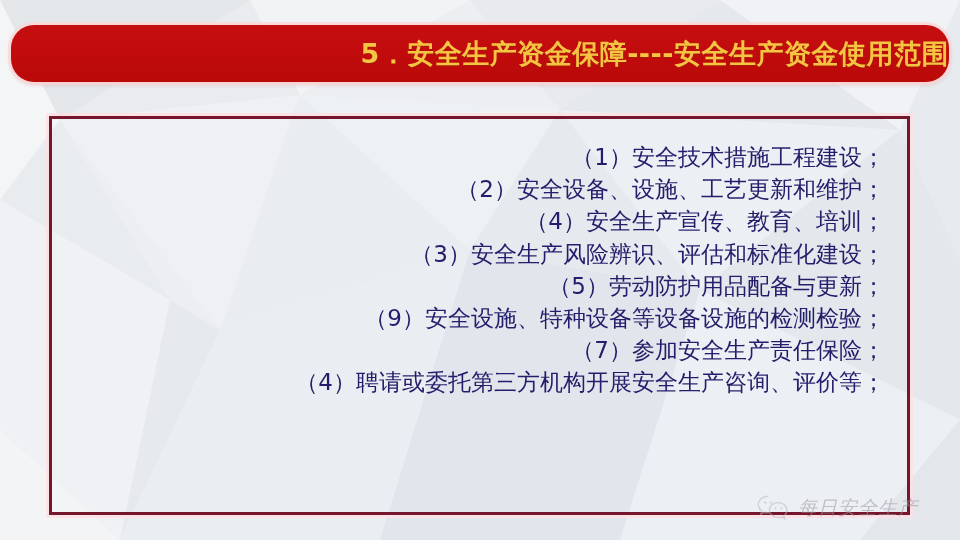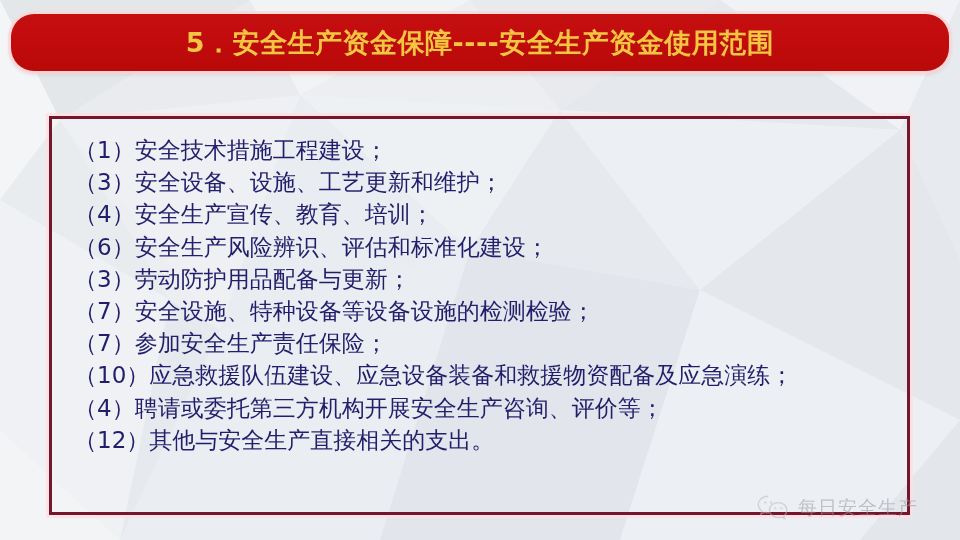--- a/index.html
+++ b/index.html
@@ -27,30 +27,30 @@
     position: absolute;
     inset: 0;
     width: 960px;
     height: 540px;
   }
 
   
   #title-bar {
     position: absolute;
     left: 11px;
-    top: 14px;
+    top: 25px;
     width: 938px;
     height: 57px;
     border-radius: 23px;
     background: linear-gradient(180deg, #c40f10 0%, #c20b0c 45%, #b90909 100%);
     box-shadow: 0 0 0 3px rgba(255, 214, 214, 0.75),
                 0 2px 5px rgba(120, 20, 20, 0.22);
     display: flex;
     align-items: center;
-    justify-content: center;
+    justify-content: flex-end;
   }
   #title-text {
     color: #f6c443;
     font-size: 27px;
     font-weight: bold;
     letter-spacing: 0.5px;
     white-space: nowrap;
     text-shadow: 0 1px 0 rgba(120, 60, 0, 0.35);
     font-family: "DejaVu Sans", "Liberation Sans", sans-serif;
   }
@@ -66,23 +66,24 @@
     border: 3px solid #76162c;
     background: transparent;
     box-shadow: 0 0 0 3px rgba(255, 222, 226, 0.82);
   }
 
   #item-list {
     position: absolute;
     left: 13px;
     top: 6px;
     right: 6px;
-    margin: 9px;
+    margin: 16px;
     padding: 0;
     list-style: none;
+    text-align: right;
   }
   .item-line {
     color: #231e6b;
     font-size: 23px;
     line-height: 32.2px;
     white-space: nowrap;
     font-family: "DejaVu Sans", "Liberation Sans", sans-serif;
     font-weight: normal;
   }
 
@@ -98,20 +99,21 @@
     pointer-events: none;
   }
   #wechat-icon {
     display: block;
   }
   #watermark-text {
     color: #9a9aa2;
     font-size: 19px;
     letter-spacing: 1px;
     font-family: "DejaVu Sans", "Liberation Sans", sans-serif;
+    font-style: italic;
   }
 </style>
 </head>
 <body>
 
 <div id="slide">
 
   <svg id="bg-poly" viewBox="0 0 960 540" preserveAspectRatio="none">
     <rect x="0" y="0" width="960" height="540" fill="#eceef1"></rect>
     <polygon points="0,0 250,0 60,120" fill="#e4e7ea"></polygon>
@@ -138,29 +140,27 @@
     <polygon points="0,430 120,540 0,540" fill="#f2f4f6"></polygon>
   </svg>
 
   <div id="title-bar">
     <div id="title-text">5．安全生产资金保障----安全生产资金使用范围</div>
   </div>
 
   <div id="content-box">
     <ul id="item-list">
       <li class="item-line">（1）安全技术措施工程建设；</li>
-      <li class="item-line">（3）安全设备、设施、工艺更新和维护；</li>
+      <li class="item-line">（2）安全设备、设施、工艺更新和维护；</li>
       <li class="item-line">（4）安全生产宣传、教育、培训；</li>
-      <li class="item-line">（6）安全生产风险辨识、评估和标准化建设；</li>
-      <li class="item-line">（3）劳动防护用品配备与更新；</li>
-      <li class="item-line">（7）安全设施、特种设备等设备设施的检测检验；</li>
+      <li class="item-line">（3）安全生产风险辨识、评估和标准化建设；</li>
+      <li class="item-line">（5）劳动防护用品配备与更新；</li>
+      <li class="item-line">（9）安全设施、特种设备等设备设施的检测检验；</li>
       <li class="item-line">（7）参加安全生产责任保险；</li>
-      <li class="item-line">（10）应急救援队伍建设、应急设备装备和救援物资配备及应急演练；</li>
       <li class="item-line">（4）聘请或委托第三方机构开展安全生产咨询、评价等；</li>
-      <li class="item-line">（12）其他与安全生产直接相关的支出。</li>
     </ul>
   </div>
 
   <div id="watermark">
     <svg id="wechat-icon" width="34" height="28" viewBox="0 0 34 28">
       <g fill="none" stroke="#b9bac2" stroke-width="1.4">
         <path d="M12.2 2.2C6.6 2.2 2.2 6 2.2 10.6c0 2.6 1.4 4.9 3.7 6.4l-1 3.1 3.6-1.8c1.1.3 2.3.5 3.7.5.4 0 .8 0 1.2-.1"></path>
         <path d="M22.4 8.6c-5 0-9 3.4-9 7.5s4 7.5 9 7.5c1.1 0 2.1-.2 3.1-.5l3.2 1.6-.9-2.7c1.9-1.4 3.1-3.4 3.1-5.9 0-4.1-4-7.5-8.5-7.5z"></path>
       </g>
       <circle cx="9.2" cy="8.6" r="1.15" fill="#b9bac2"></circle>

